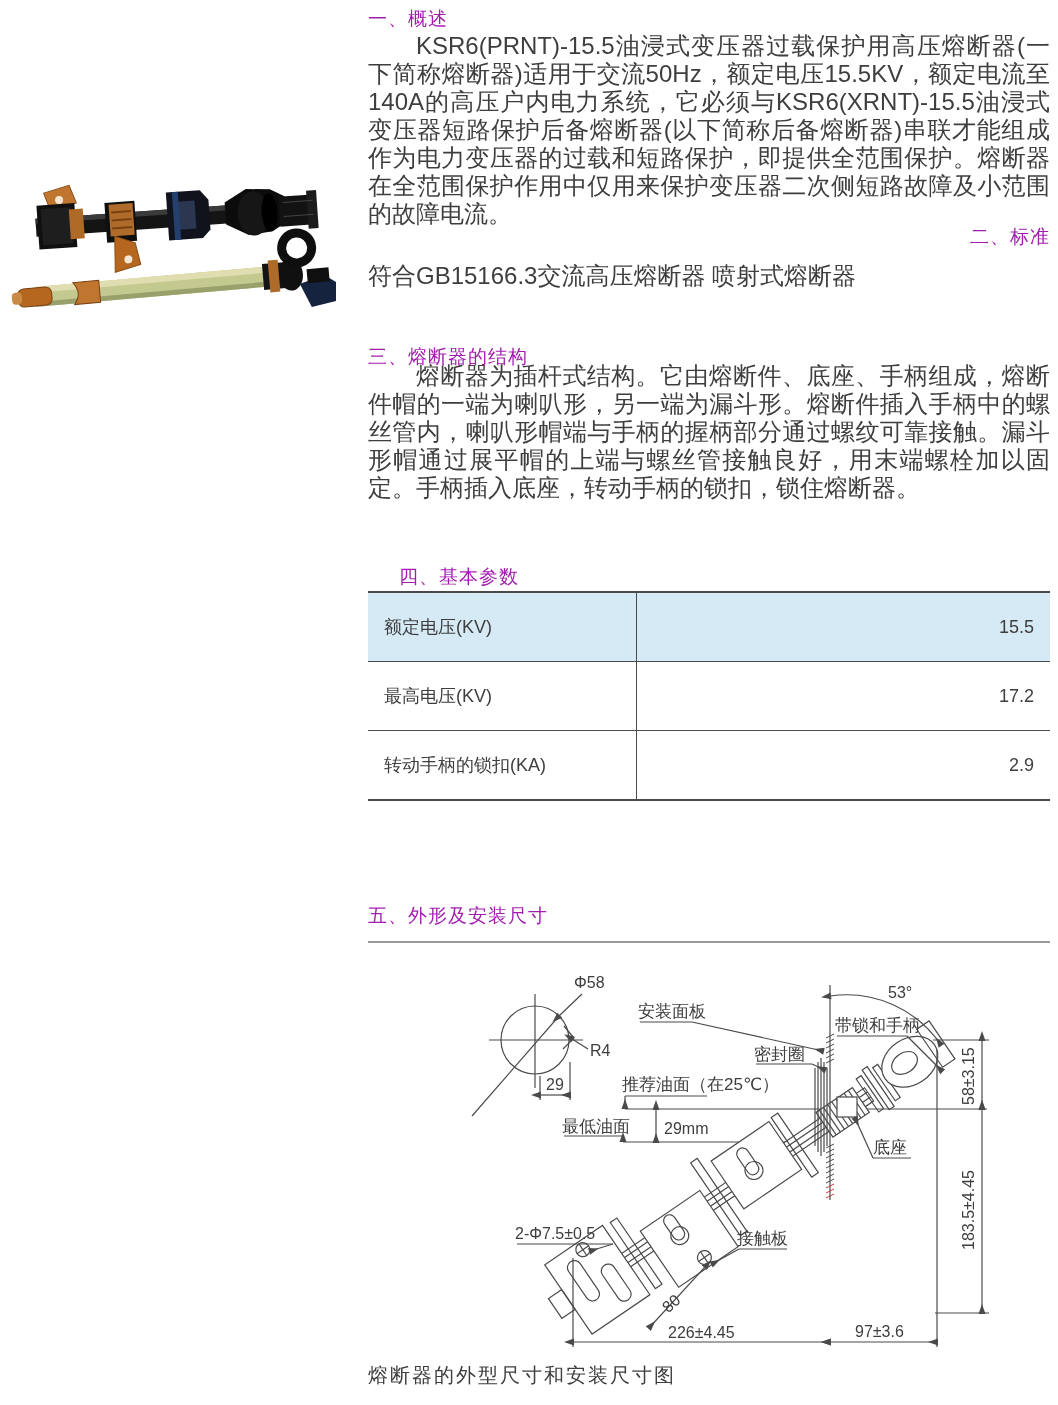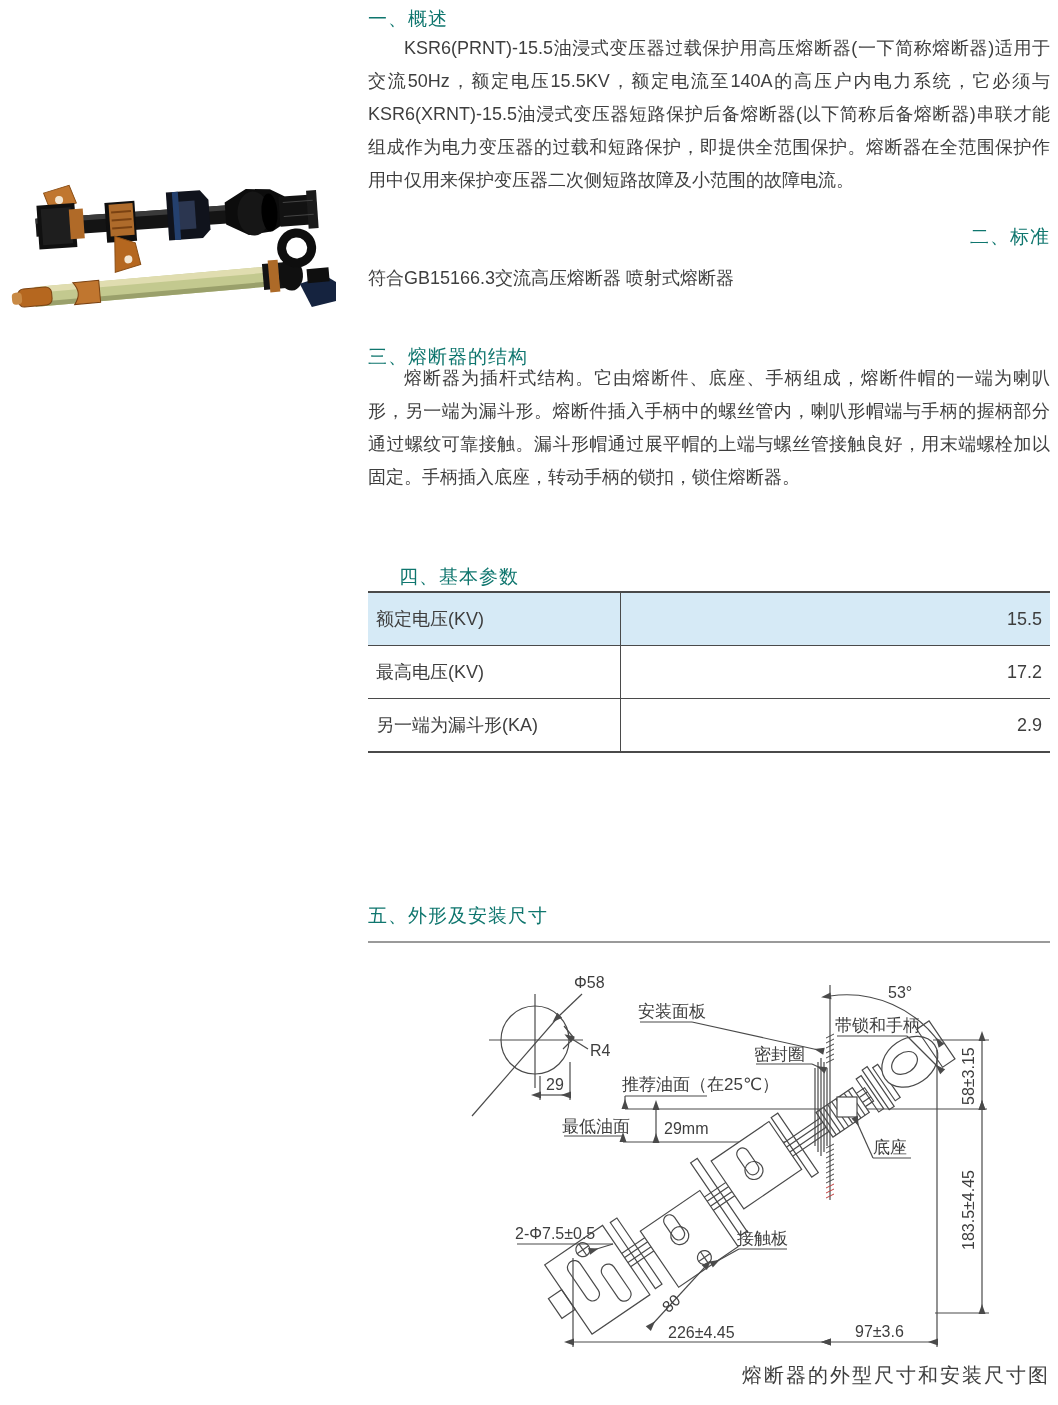--- a/index.html
+++ b/index.html
@@ -1,32 +1,32 @@
 <!DOCTYPE html>
 <html><head>
 <meta charset="utf-8">
 <style>
   html,body{margin:0;padding:0;background:#ffffff;}
   body{font-family:"Liberation Sans","DejaVu Sans",sans-serif;color:#3e3e3e;}
   .page{position:relative;width:1058px;height:1405px;background:#fff;overflow:hidden;}
   .photo{position:absolute;left:8px;top:183px;width:328px;height:152px;}
   .content{position:absolute;left:368px;top:0;width:682px;}
   .abs{position:absolute;left:0;width:682px;}
-  h2.sec{font-size:19px;font-weight:normal;margin:0;color:#0f766e;letter-spacing:1px;}
-  p.body{font-size:18px;line-height:33px;margin:0;text-align:justify;}
+  h2.sec{font-size:19px;font-weight:normal;margin:0;color:#a21caf;letter-spacing:1px;}
+  p.body{font-size:24px;line-height:28px;margin:0;text-align:justify;}
   p.indent{text-indent:2em;}
   table.params{border-collapse:collapse;width:682px;table-layout:fixed;
     border-top:2px solid #4a4a4a;border-bottom:2px solid #4a4a4a;font-size:18px;}
-  table.params td{border-top:1px solid #4a4a4a;height:36px;padding:8px;}
+  table.params td{border-top:1px solid #4a4a4a;height:36px;padding:16px;}
   table.params tr:first-child td{border-top:none;}
   td.plabel{width:236px;padding-left:16px;border-right:1px solid #4a4a4a;}
   td.pvalue{text-align:right;}
   tr.blue td{background:#d6eaf6;}
   .rule5{position:absolute;left:0;top:941px;width:682px;border-top:2px solid #9a9a9a;height:0;}
-  .caption{position:absolute;left:0;top:1362px;width:682px;text-align:right;font-size:20px;letter-spacing:2px;}
+  .caption{position:absolute;left:0;top:1362px;width:682px;text-align:left;font-size:20px;letter-spacing:2px;}
   svg text{fill:#3e3e3e;}
   .dwg-label{font-size:17px;}
   .dwg-dim{font-size:16px;}
 </style>
 </head>
 <body>
 
 <div class="page">
 
   <div class="photo">
@@ -100,21 +100,21 @@
       <tbody>
         <tr class="blue">
           <td class="plabel">额定电压(KV)</td>
           <td class="pvalue">15.5</td>
         </tr>
         <tr>
           <td class="plabel">最高电压(KV)</td>
           <td class="pvalue">17.2</td>
         </tr>
         <tr>
-          <td class="plabel">另一端为漏斗形(KA)</td>
+          <td class="plabel">转动手柄的锁扣(KA)</td>
           <td class="pvalue">2.9</td>
         </tr>
       </tbody>
     </table>
 
     <h2 class="sec abs" style="top:903px;">五、外形及安装尺寸</h2>
     <div class="rule5"></div>
 
     <svg class="abs" style="top:950px;" width="682" height="408" viewBox="0 0 682 408">
       <defs>

